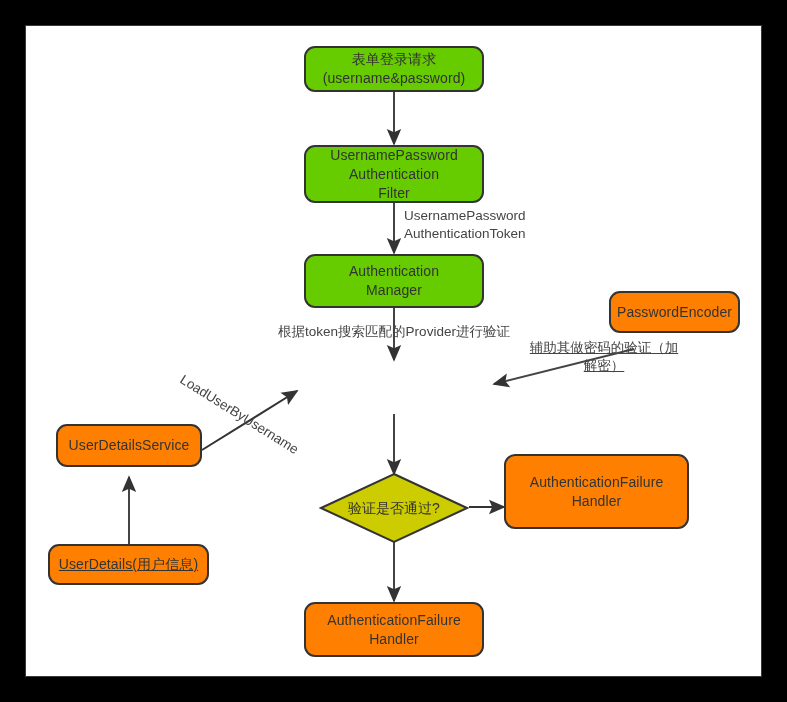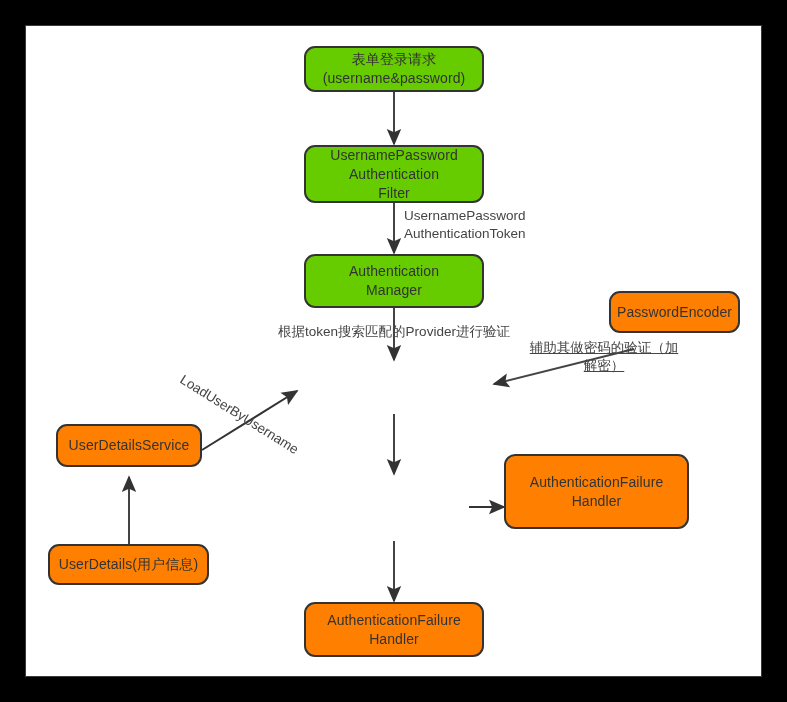--- a/index.html
+++ b/index.html
@@ -102,20 +102,26 @@
 
     <line x1="103" y1="519" x2="103" y2="451" stroke="#444444" stroke-width="2" marker-end="url(#arrowhead)"></line>
 
     <line x1="368" y1="388" x2="368" y2="448" stroke="#444444" stroke-width="2" marker-end="url(#arrowhead)"></line>
 
     <line x1="443" y1="481" x2="478" y2="481" stroke="#333333" stroke-width="2" marker-end="url(#arrowhead)"></line>
 
     <line x1="368" y1="515" x2="368" y2="575" stroke="#444444" stroke-width="2" marker-end="url(#arrowhead)"></line>
   </svg>
 
+  <div class="diamond-wrap" style="left:293px; top:446px; width:150px; height:72px;">
+    <svg width="150" height="72" viewBox="0 0 150 72" xmlns="http://www.w3.org/2000/svg">
+      <polygon points="75,2 148,36 75,70 2,36" fill="#cccc00" stroke="#333333" stroke-width="2"></polygon>
+    </svg>
+    <div class="diamond-text" style="left:5px; top:27px;">验证是否通过?</div>
+  </div>
 
   <div class="node node-green" style="left:278px; top:20px; width:180px; height:46px;">
     <span style="white-space:pre-line">表单登录请求
 (username&amp;password)</span>
   </div>
 
   <div class="node node-green" style="left:278px; top:119px; width:180px; height:58px;">
     <span style="white-space:pre-line">UsernamePassword
 Authentication
 Filter</span>
@@ -128,21 +134,21 @@
 
 
   <div class="node node-orange" style="left:583px; top:265px; width:131px; height:42px;">
     <span>PasswordEncoder</span>
   </div>
 
   <div class="node node-orange" style="left:30px; top:398px; width:146px; height:43px;">
     <span>UserDetailsService</span>
   </div>
 
-  <div class="node node-orange" style="left:22px; top:518px; width:161px; height:41px;">
+  <div class="node node-orange" style="left:22px; top:518px; width:161px; height:41px;text-decoration:underline;">
     <span>UserDetails(用户信息)</span>
   </div>
 
   <div class="node node-orange" style="left:478px; top:428px; width:185px; height:75px;">
     <span style="white-space:pre-line">AuthenticationFailure
 Handler</span>
   </div>
 
   <div class="node node-orange" style="left:278px; top:576px; width:180px; height:55px;">
     <span style="white-space:pre-line">AuthenticationFailure

